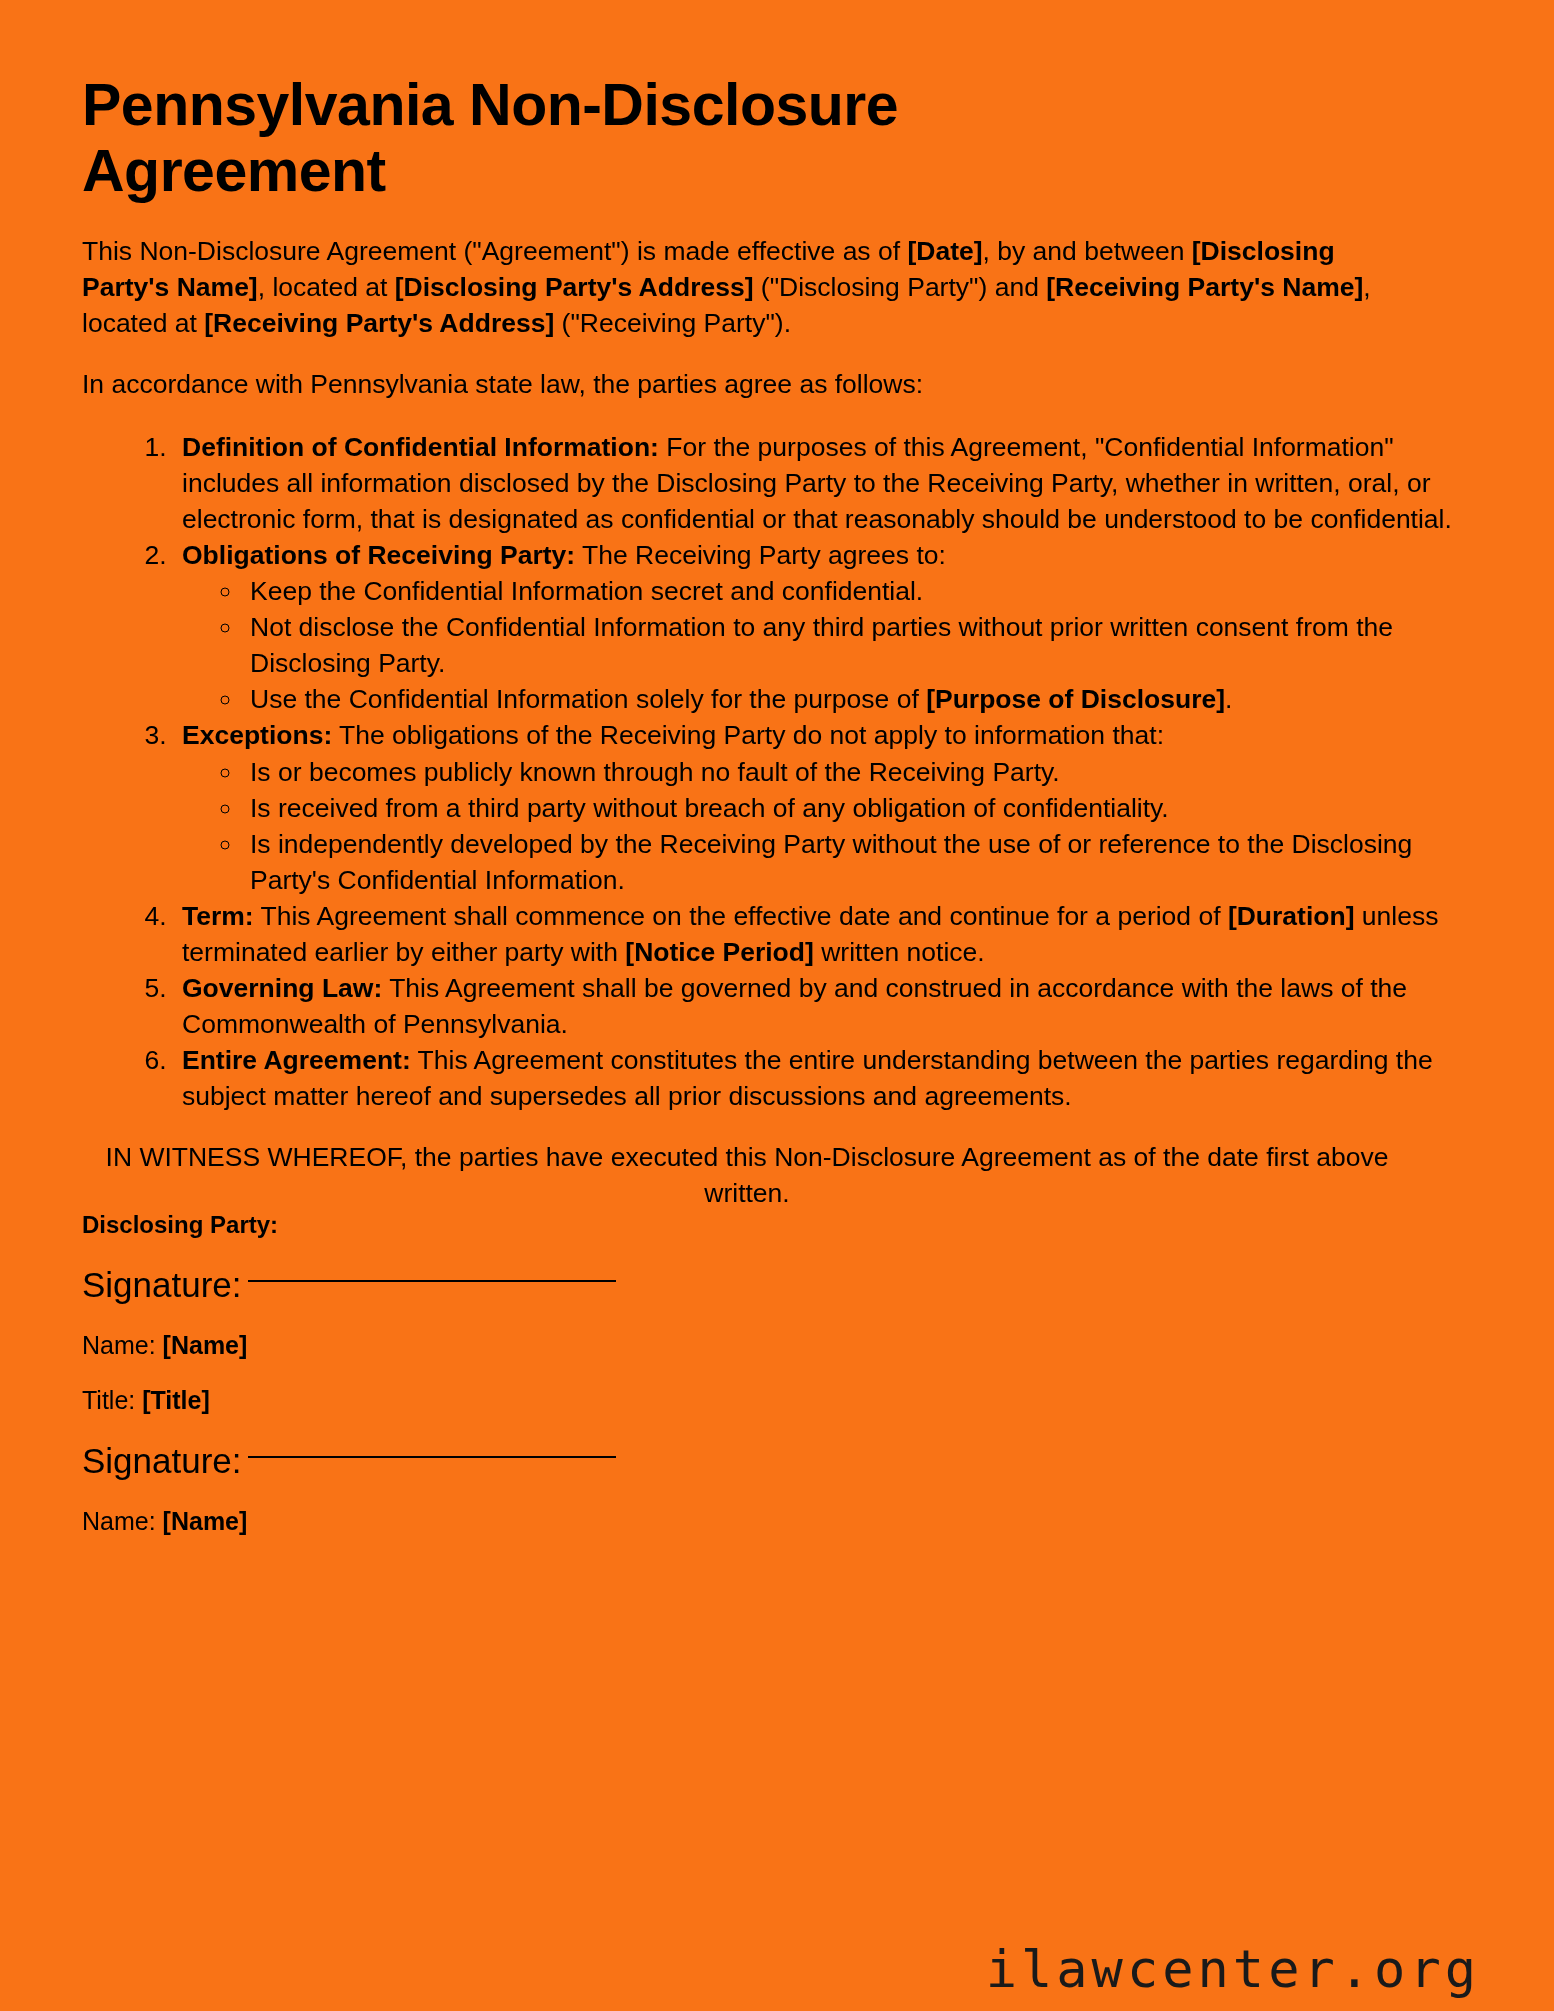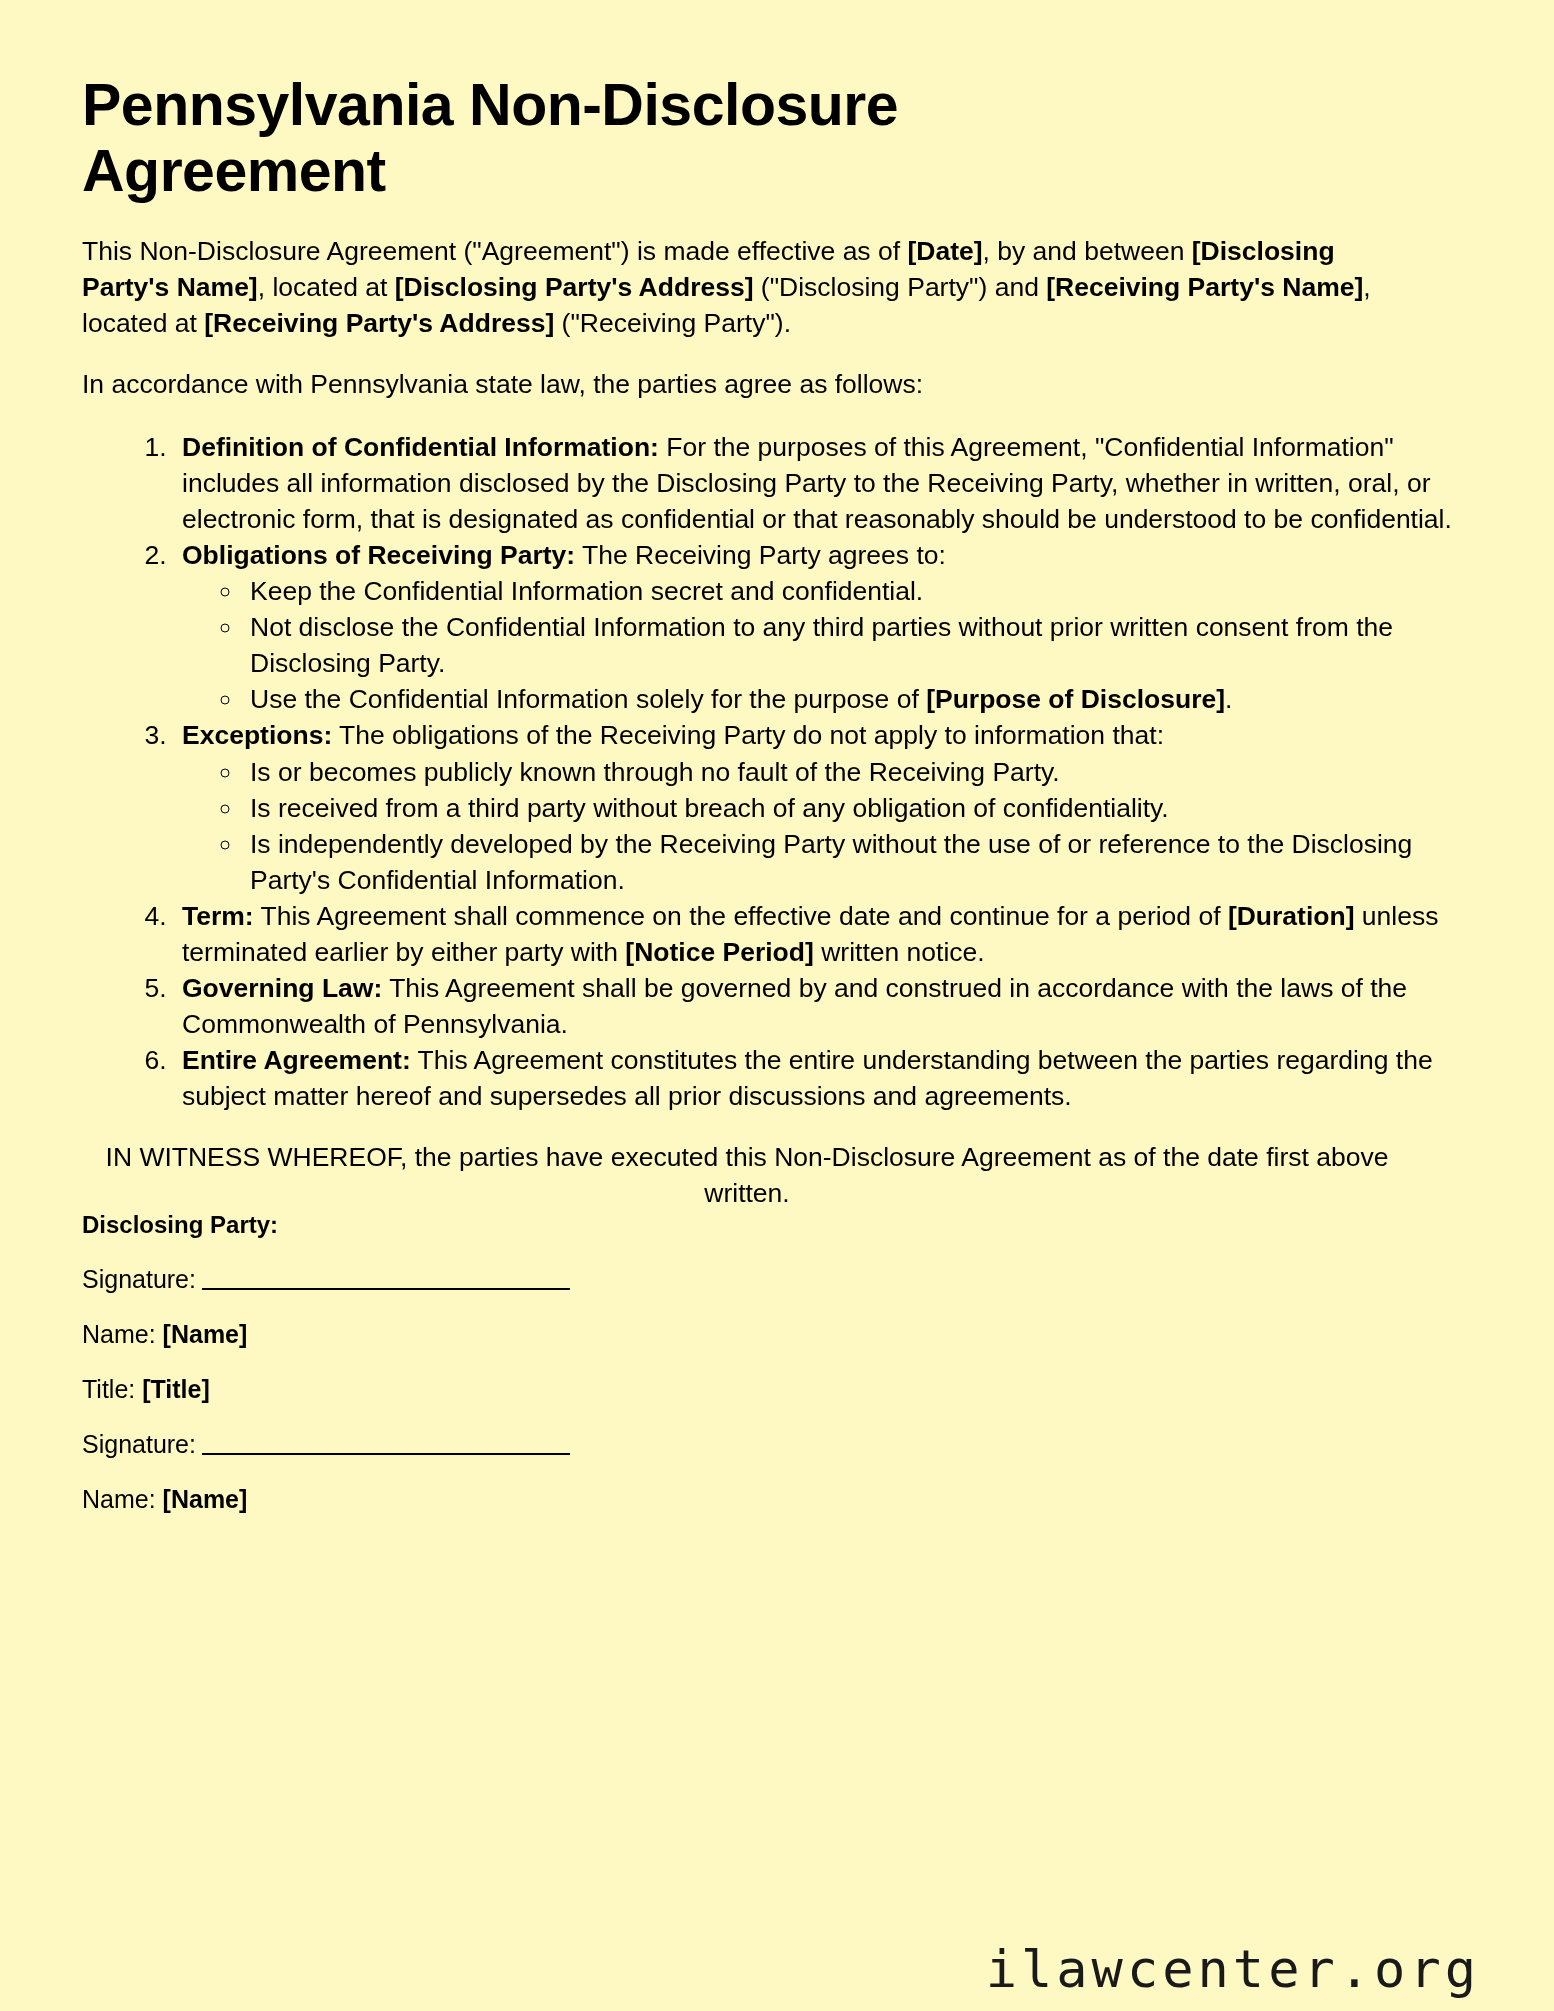--- a/index.html
+++ b/index.html
@@ -4,21 +4,21 @@
 <style>
   html, body {
     margin: 0;
     padding: 0;
     background: #ffffff;
   }
   .page {
     position: relative;
     width: 1554px;
     height: 2011px;
-    background: #fef9c3;
+    background: #f97316;
     box-sizing: border-box;
     padding: 72px 82px 0 82px;
     font-family: "Liberation Sans", sans-serif;
     font-stretch: condensed;
     color: #000000;
     overflow: hidden;
   }
 
   
   .doc-title {
@@ -63,24 +63,24 @@
     padding-left: 6px;
   }
 
   
   .sig-heading {
     font-size: 24px;
     font-weight: bold;
     margin: 0 0 26px 0;
   }
   .sig-line-row {
-    font-size: 25px;
+    font-size: 35px;
     margin: 0 0 26px 0;
     display: flex;
-    align-items: flex-end;
+    align-items: center;
   }
   .sig-label { white-space: pre; }
   .sig-rule {
     display: inline-block;
     width: 368px;
     border-bottom: 2.5px solid #000;
     height: 0;
     margin-left: 6px;
     position: relative;
     top: -4px;

